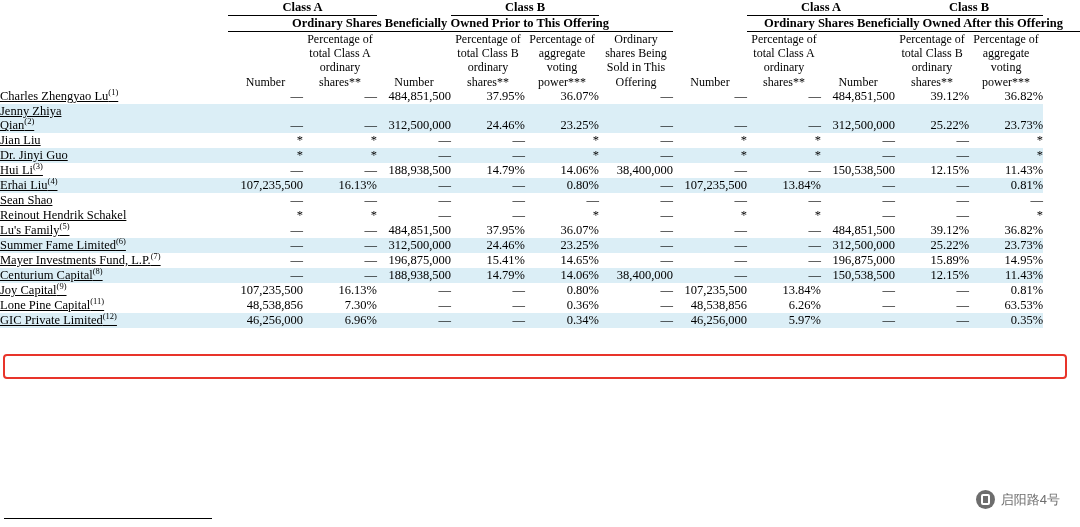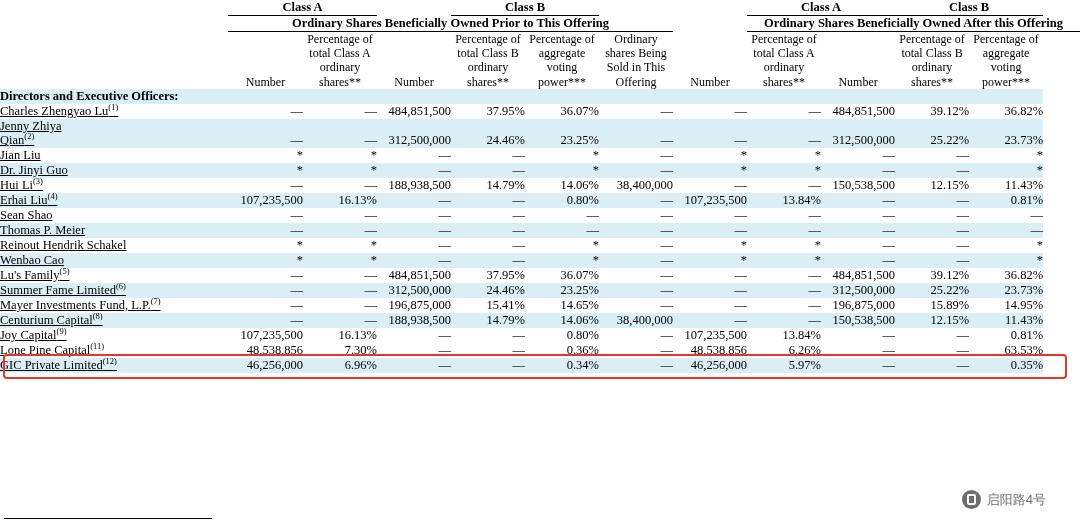--- a/index.html
+++ b/index.html
@@ -76,21 +76,21 @@
     width:1064px;
     height:25px;
     border:2px solid #e8342a;
     border-radius:4px;
     box-sizing:border-box;
     pointer-events:none;
   }
   
   #watermark{
     position:absolute;
-    right:24px;
+    right:10px;
     bottom:14px;
     display:flex;
     align-items:center;
     gap:6px;
     background:rgba(255,255,255,0.82);
     padding:4px 10px 4px 6px;
     border-radius:4px;
     color:#6d6d6d;
     font-family:"Liberation Sans", sans-serif;
     font-size:13px;
@@ -164,23 +164,20 @@
       <td class="hdr-col">Ordinary shares Being Sold in This Offering</td>
       <td class="hdr-col">Number</td>
       <td class="hdr-col">Percentage of total Class A ordinary shares**</td>
       <td class="hdr-col">Number</td>
       <td class="hdr-col">Percentage of total Class B ordinary shares**</td>
       <td class="hdr-col">Percentage of aggregate voting power***</td>
     </tr>
   </thead>
 
   <tbody id="tbody">
-      <tr class="shade">
-        <td class="grp-head" colspan="12">Directors and Executive Officers:</td>
-      </tr>
       <tr class="white">
         <td class="nm">Charles Zhengyao Lu<sup>(1)</sup></td>
         <td class="num">—</td>
         <td class="num">—</td>
         <td class="num">484,851,500</td>
         <td class="num">37.95%</td>
         <td class="num">36.07%</td>
         <td class="num">—</td>
         <td class="num">—</td>
         <td class="num">—</td>
@@ -265,50 +262,22 @@
         <td class="num">—</td>
         <td class="num">—</td>
         <td class="num">—</td>
         <td class="num">—</td>
         <td class="num">—</td>
         <td class="num">—</td>
         <td class="num">—</td>
         <td class="num">—</td>
         <td class="num">—</td>
       </tr>
-      <tr class="shade">
-        <td class="nm">Thomas P. Meier</td>
-        <td class="num">—</td>
-        <td class="num">—</td>
-        <td class="num">—</td>
-        <td class="num">—</td>
-        <td class="num">—</td>
-        <td class="num">—</td>
-        <td class="num">—</td>
-        <td class="num">—</td>
-        <td class="num">—</td>
-        <td class="num">—</td>
-        <td class="num">—</td>
-      </tr>
       <tr class="white">
         <td class="nm">Reinout Hendrik Schakel</td>
-        <td class="num">*</td>
-        <td class="num">*</td>
-        <td class="num">—</td>
-        <td class="num">—</td>
-        <td class="num">*</td>
-        <td class="num">—</td>
-        <td class="num">*</td>
-        <td class="num">*</td>
-        <td class="num">—</td>
-        <td class="num">—</td>
-        <td class="num">*</td>
-      </tr>
-      <tr class="shade">
-        <td class="nm">Wenbao Cao</td>
         <td class="num">*</td>
         <td class="num">*</td>
         <td class="num">—</td>
         <td class="num">—</td>
         <td class="num">*</td>
         <td class="num">—</td>
         <td class="num">*</td>
         <td class="num">*</td>
         <td class="num">—</td>
         <td class="num">—</td>

